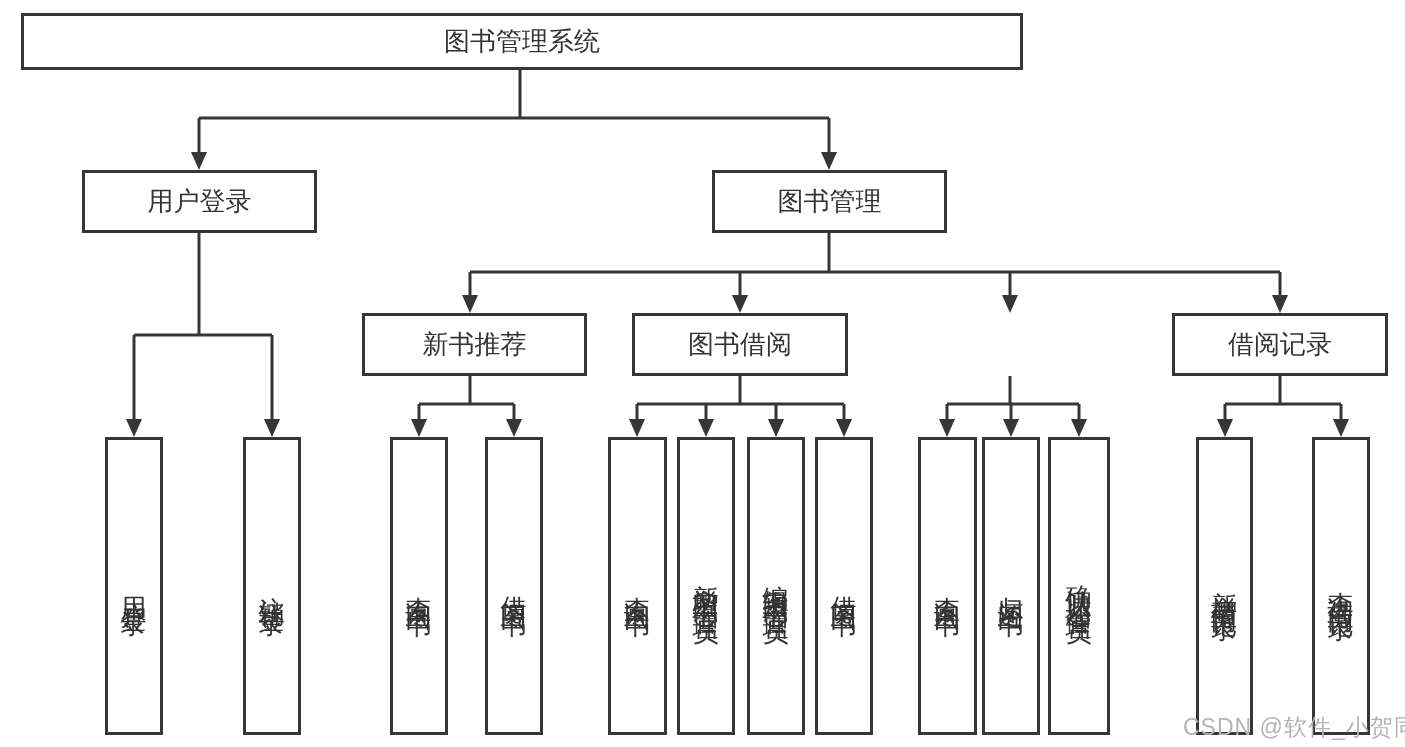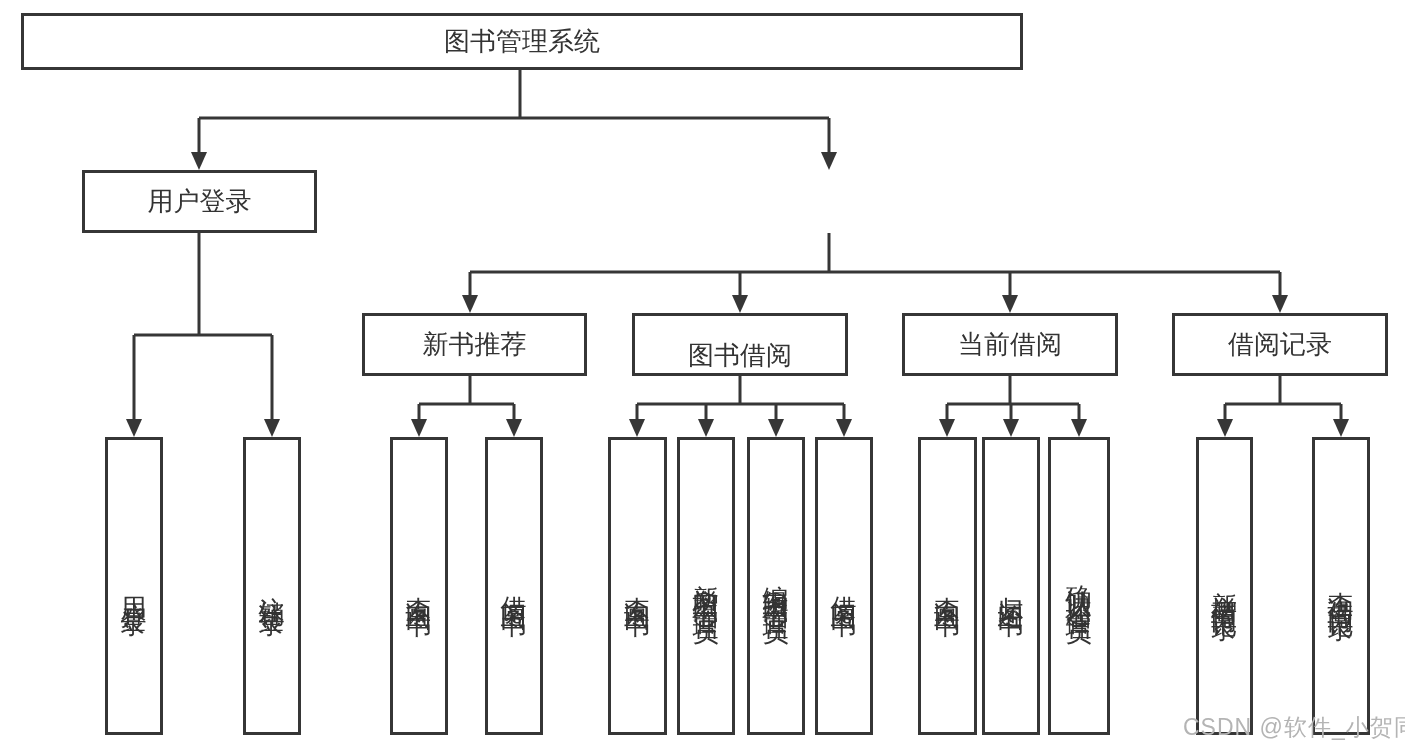--- a/index.html
+++ b/index.html
@@ -87,29 +87,29 @@
     </g>
   </svg>
 
   <div class="node" style="left:21px;top:13px;width:1002px;height:57px;">
     <span>图书管理系统</span>
   </div>
 
   <div class="node" style="left:82px;top:170px;width:235px;height:63px;">
     <span>用户登录</span>
   </div>
+  <div class="node" style="left:712px;top:170px;width:235px;height:63px;">
+    <span>图书管理</span>
+  </div>
 
   <div class="node" style="left:362px;top:313px;width:225px;height:63px;">
     <span>新书推荐</span>
   </div>
-  <div class="node" style="left:632px;top:313px;width:216px;height:63px;align-items:flex-end;">
+  <div class="node" style="left:632px;top:313px;width:216px;height:63px;">
     <span>图书借阅</span>
-  </div>
-  <div class="node" style="left:902px;top:313px;width:216px;height:63px;">
-    <span>当前借阅</span>
   </div>
   <div class="node" style="left:1172px;top:313px;width:216px;height:63px;justify-content:center;">
     <span>借阅记录</span>
   </div>
 
   <div class="leaf" style="left:105px;">用户登录</div>
   <div class="leaf" style="left:243px;">注销登录</div>
 
   <div class="leaf" style="left:390px;">查询图书</div>
   <div class="leaf" style="left:485px;">借阅图书</div>

